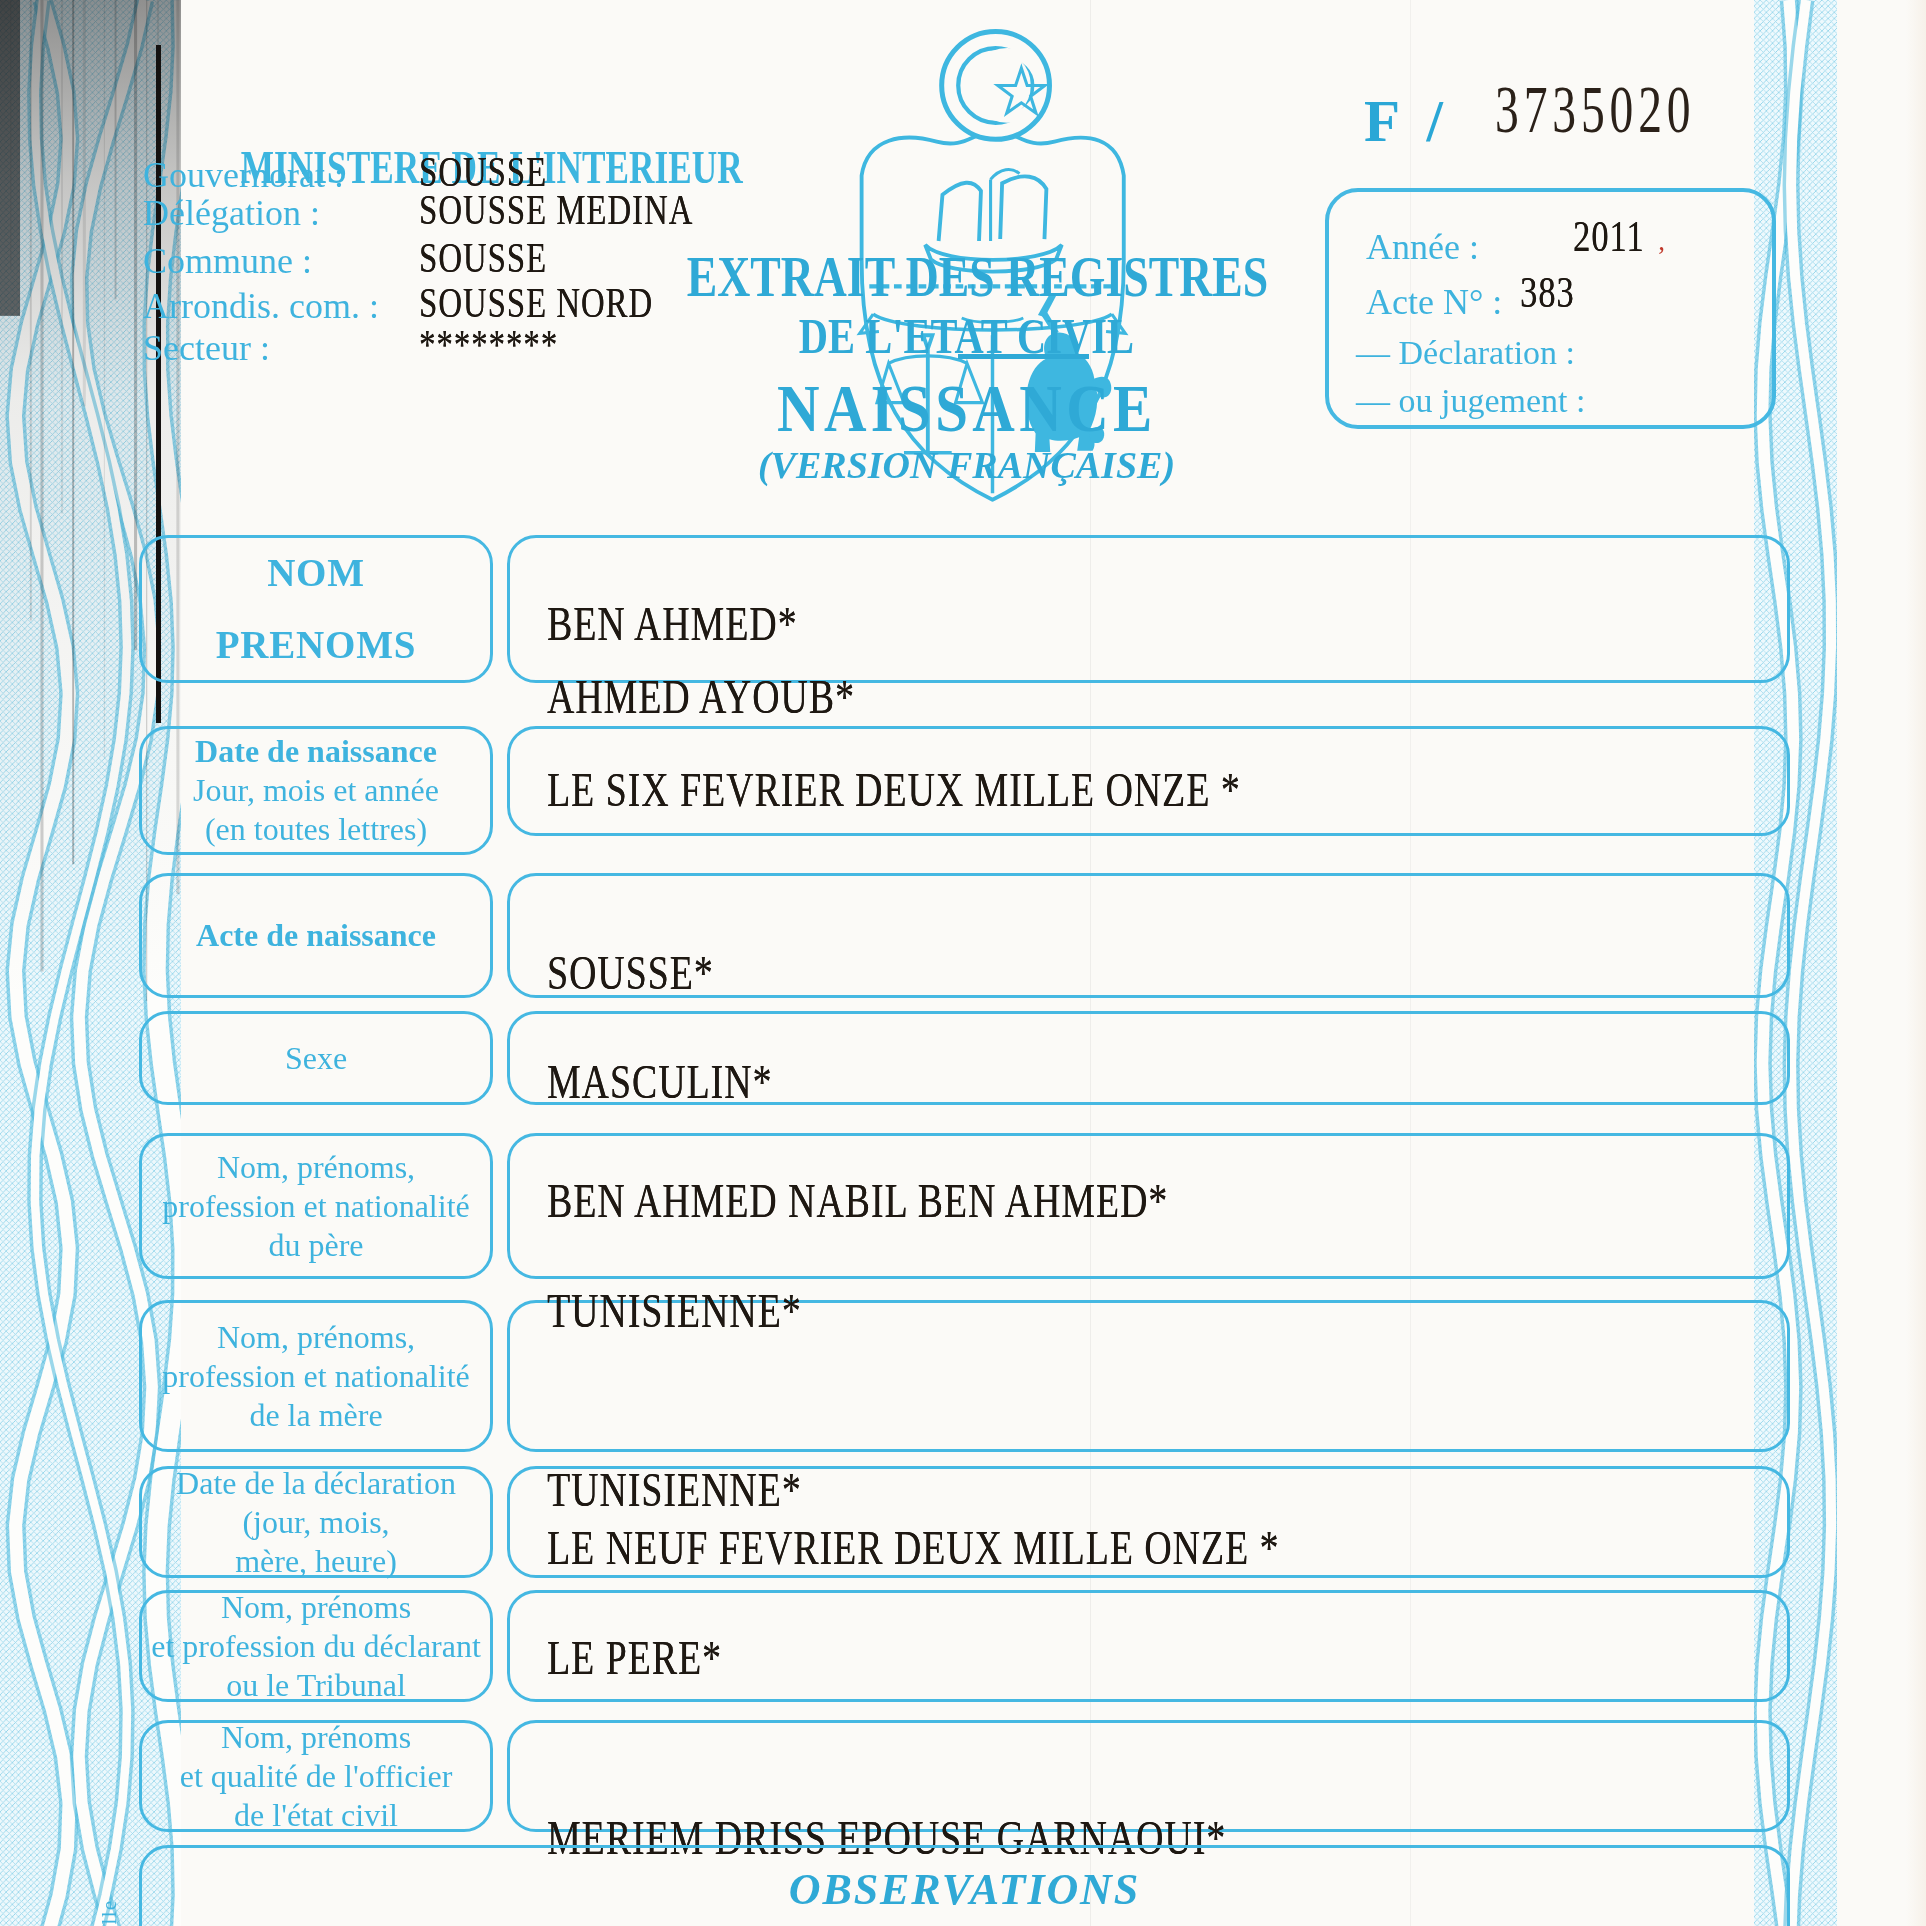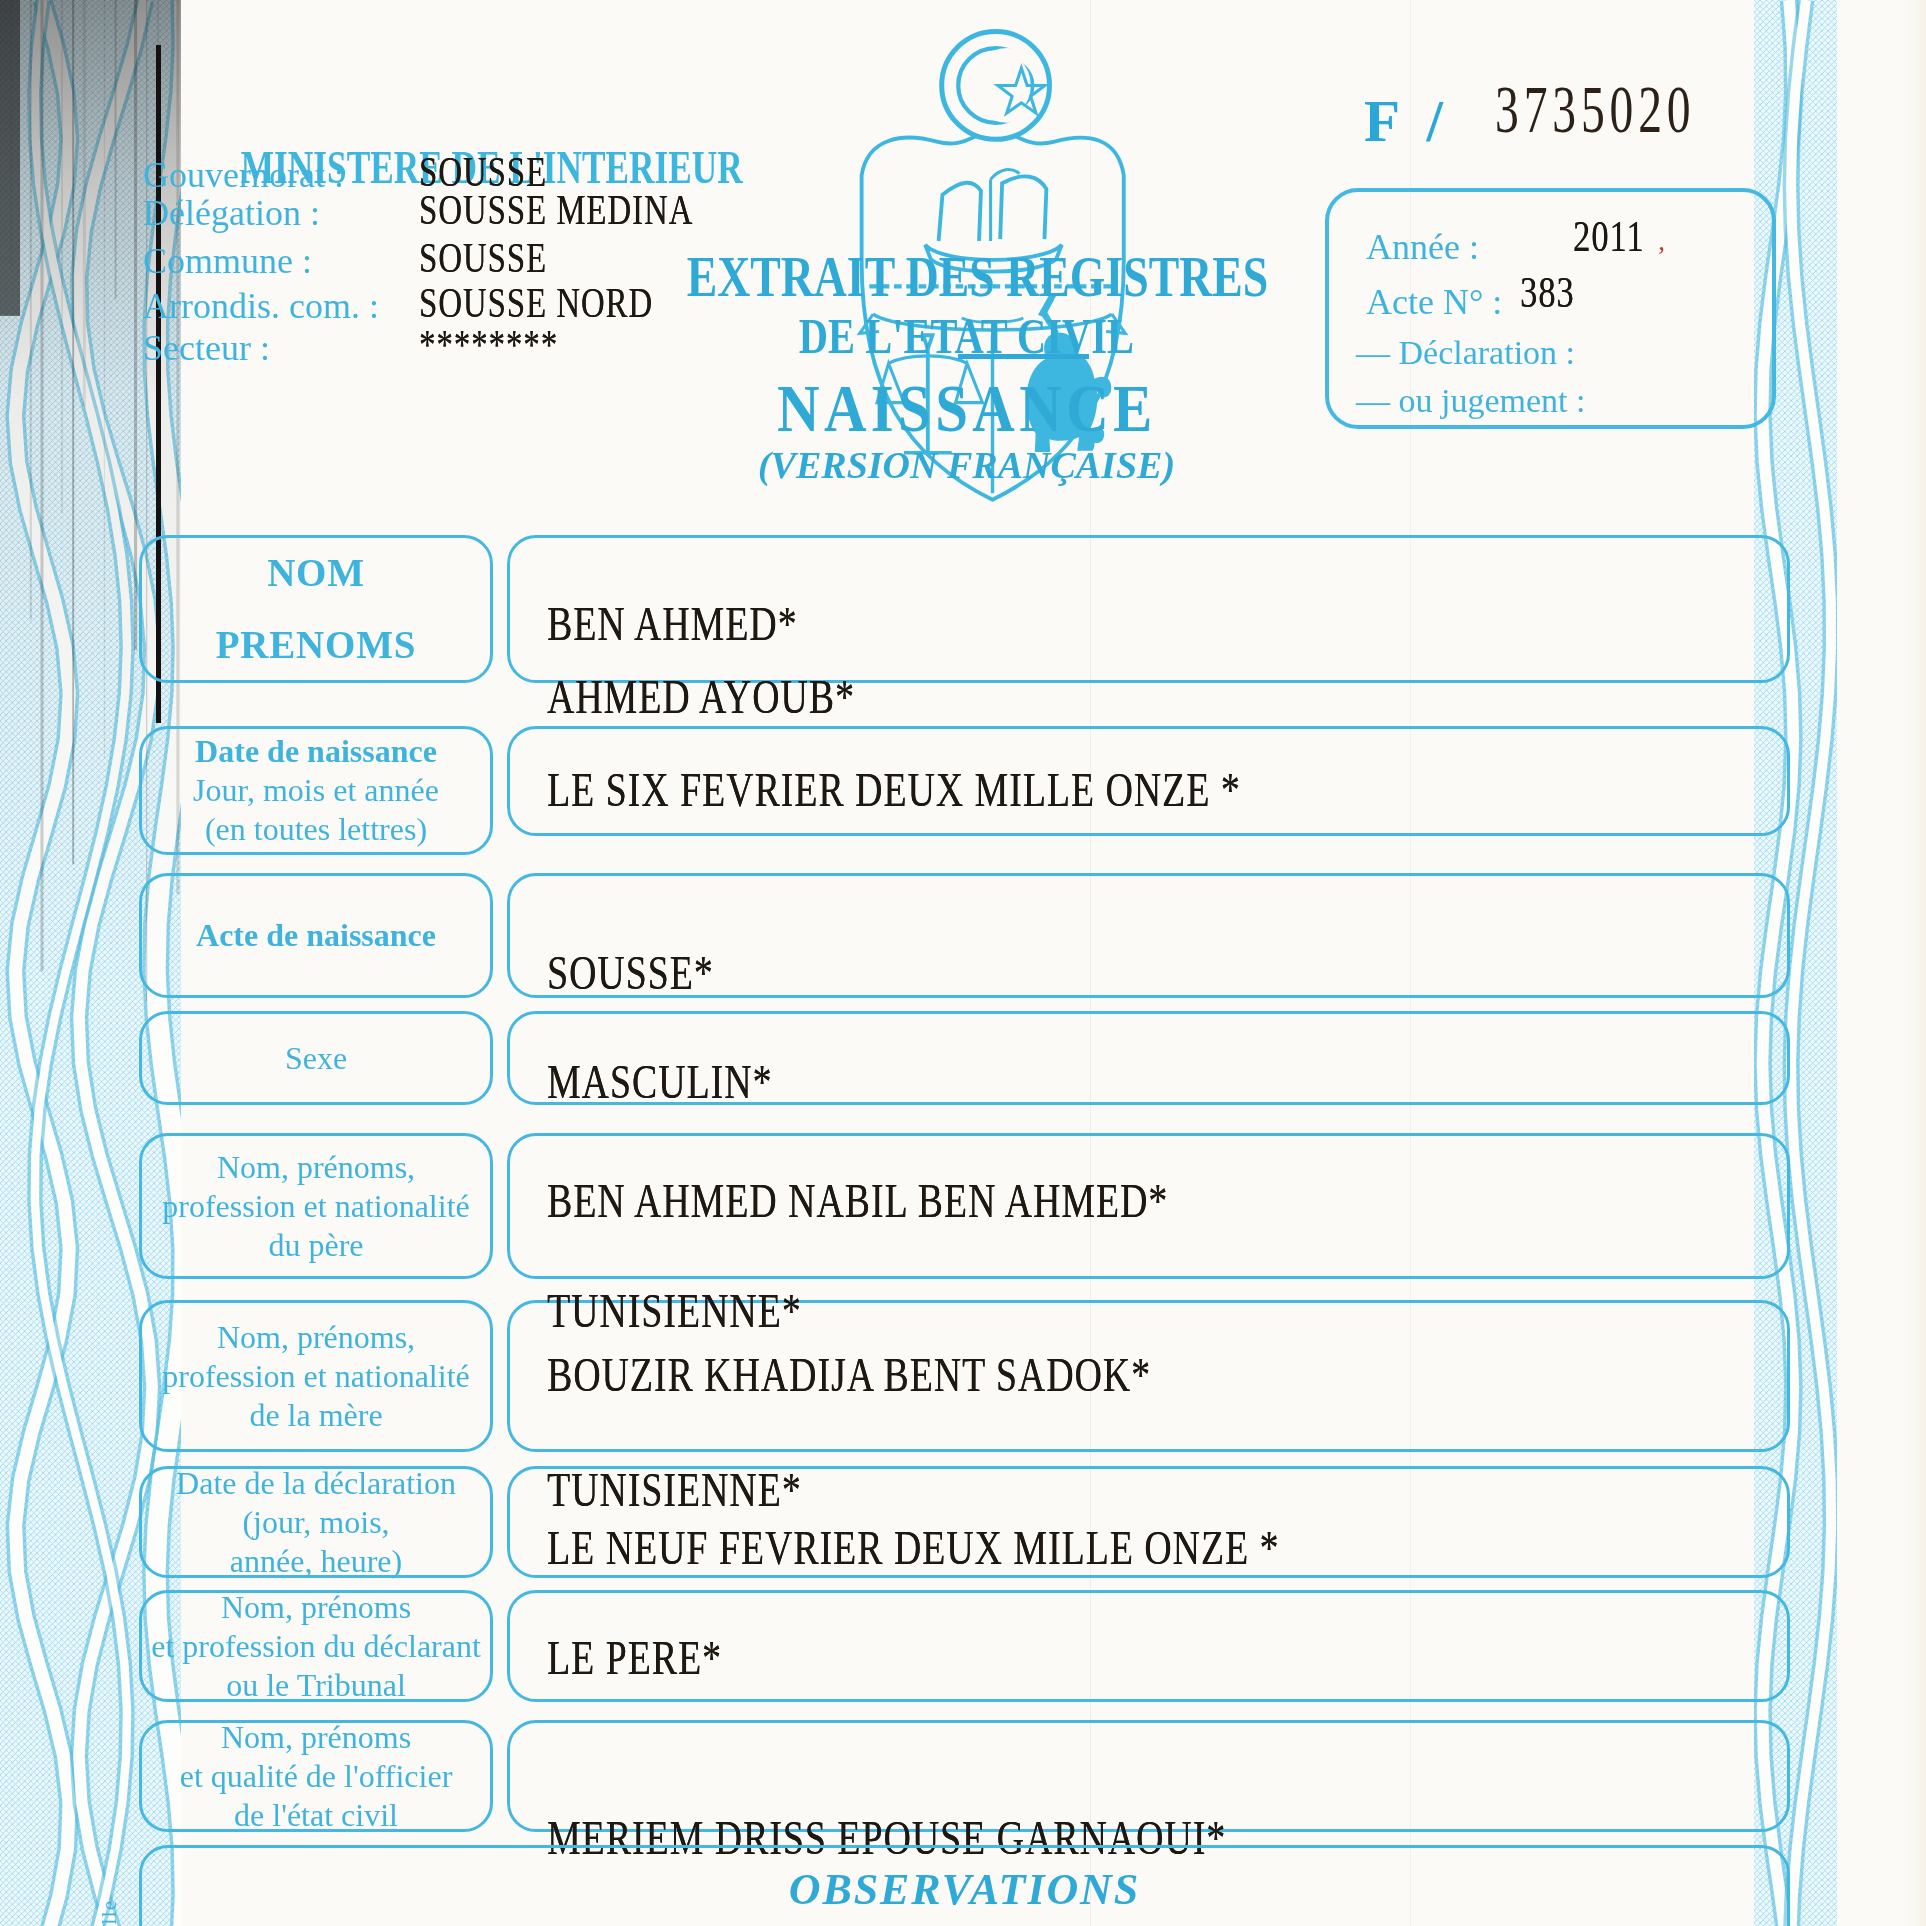--- a/index.html
+++ b/index.html
@@ -250,26 +250,25 @@
       <div class="vbox" style="top: 1133px; height: 146px;">
         <div class="vline" style="top: 39px;"><span class="bval cond">BEN AHMED NABIL BEN AHMED*</span></div>
       </div>
       <div class="lbox" style="top: 1300px; height: 152px;">
         <div class="ll">Nom, prénoms,</div>
         <div class="ll">profession et nationalité</div>
         <div class="ll">de la mère</div>
       </div>
       <div class="vbox" style="top: 1300px; height: 152px;">
         <div class="vline" style="top: -18.5px;"><span class="bval cond">TUNISIENNE*</span></div>
-        <div class="vline" style="top: 46px;"><span class="bval cond">BOUZIR KHADIJA BENT SADOK*</span></div>
       </div>
       <div class="lbox" style="top: 1466px; height: 112px;">
         <div class="ll">Date de la déclaration</div>
         <div class="ll">(jour, mois,</div>
-        <div class="ll">année, heure)</div>
+        <div class="ll">mère, heure)</div>
       </div>
       <div class="vbox" style="top: 1466px; height: 112px;">
         <div class="vline" style="top: -4.6px;"><span class="bval cond">TUNISIENNE*</span></div>
         <div class="vline" style="top: 53px;"><span class="bval cond">LE NEUF FEVRIER  DEUX MILLE ONZE *</span></div>
       </div>
       <div class="lbox" style="top: 1590px; height: 112px;">
         <div class="ll">Nom, prénoms</div>
         <div class="ll">et profession du déclarant</div>
         <div class="ll">ou le Tribunal</div>
       </div>

